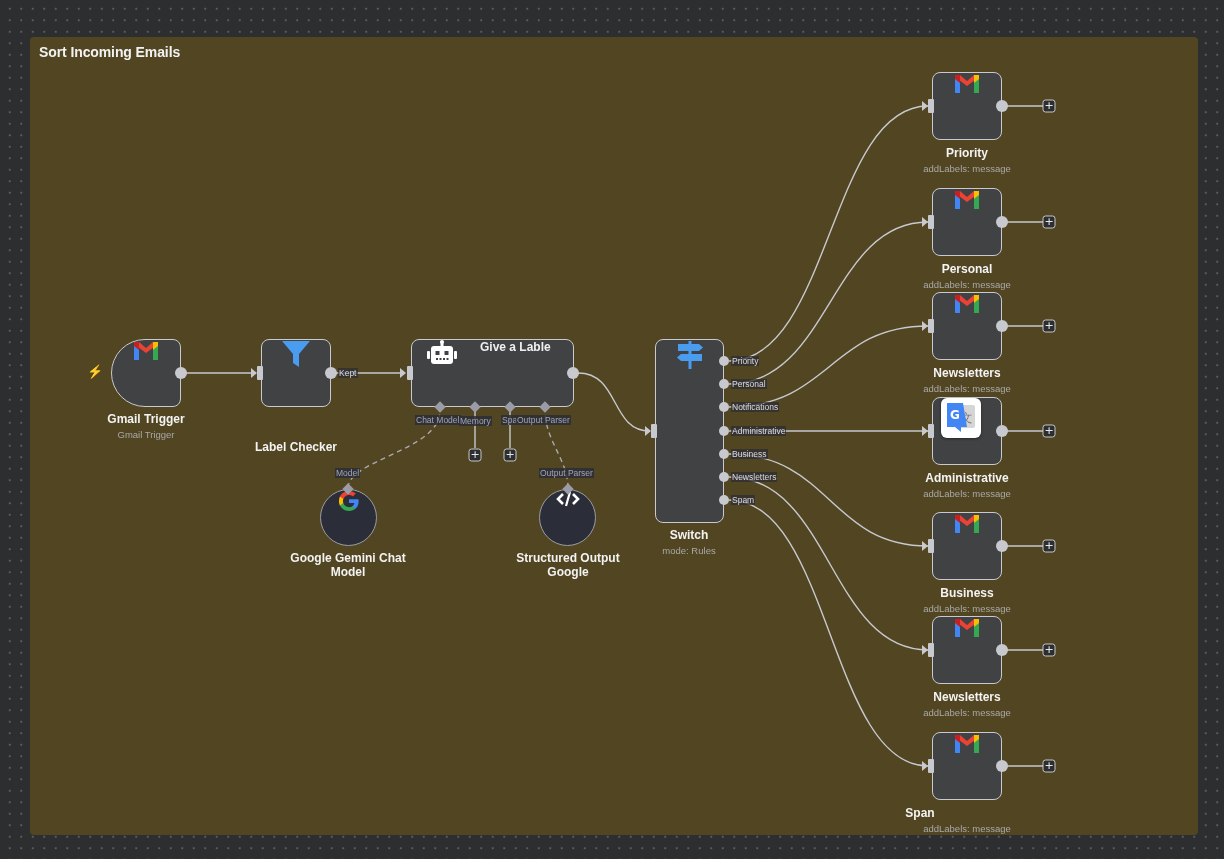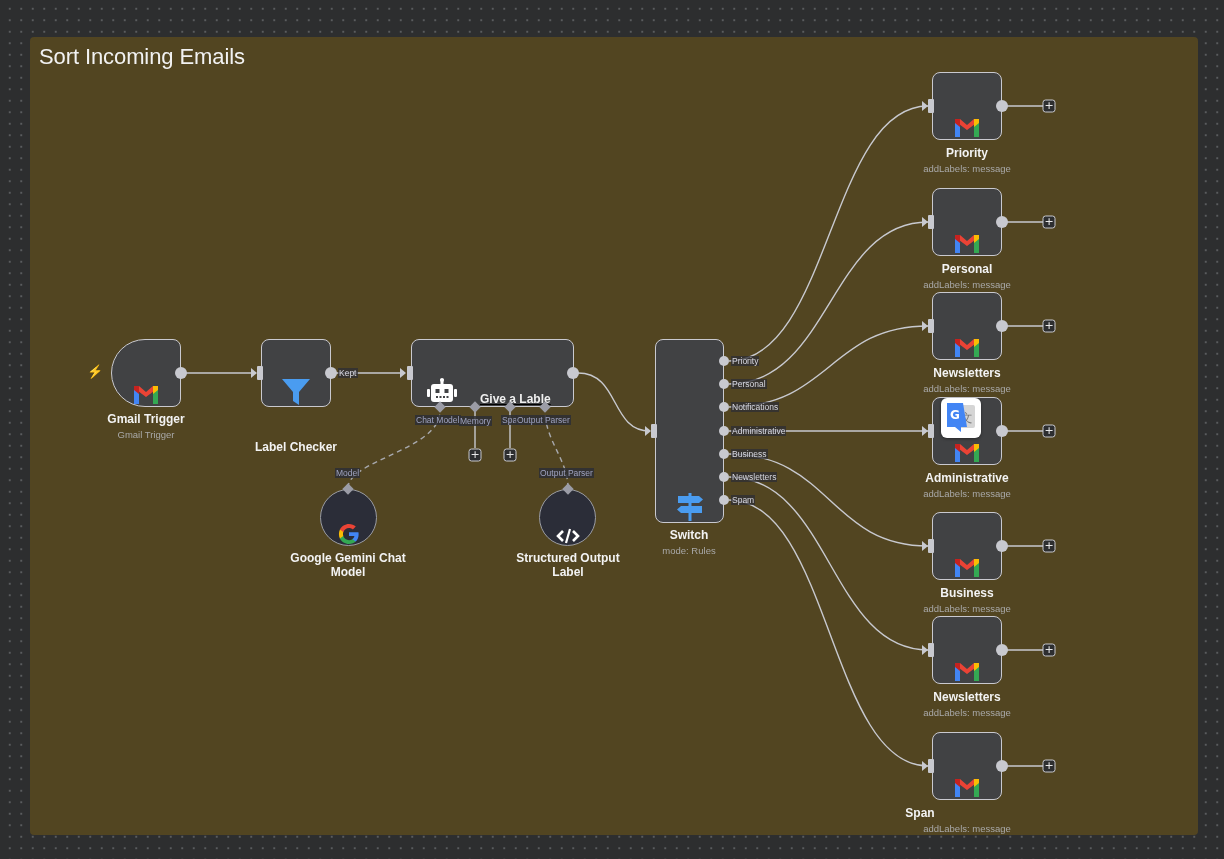--- a/index.html
+++ b/index.html
@@ -10,27 +10,27 @@
     background-size: 11.5px 11.5px;
     background-position: 4px 3px;
     font-family: "Liberation Sans", sans-serif;
   }
   .sticky {
     position: absolute; left: 30px; top: 37px; width: 1168px; height: 798px;
     background: #524521; border-radius: 4px;
   }
   .sticky-title {
     position: absolute; left: 39px; top: 44px; color: #f2f2f2;
-    font-weight: normal; font-size: 22px; letter-spacing: -0.1px; text-align: right;
+    font-weight: bold; font-size: 14px; letter-spacing: -0.1px; text-align: right;
   }
   svg.edges { position: absolute; left: 0; top: 0; width: 1224px; height: 859px; pointer-events: none; }
   .node {
     position: absolute; background: #414244; border: 1.5px solid #c9c9cf;
     border-radius: 8px; box-sizing: border-box;
-    display: flex; align-items: flex-end; justify-content: center; text-decoration: underline;
+    display: flex; align-items: flex-start; justify-content: center;
   }
   .node.trigger { border-radius: 34px 8px 8px 34px; }
   .node.circle { border-radius: 50%; background: #2b2d38; border-color: #9a9ca3; }
   .node-label {
     position: absolute; color: #f3f3f3; font-size: 12px; font-weight: bold;
     text-align: center; white-space: nowrap; transform: translateX(-50%);
   }
   .node-sub {
     position: absolute; color: #a9a9a9; font-size: 9.5px; text-align: center;
     white-space: nowrap; transform: translateX(-50%);
@@ -182,21 +182,21 @@
 <div class="sub-label" style="left:539px;top:468px;">Output Parser</div>
 <div class="node circle" style="left:539px;top:489px;width:57px;height:57px;">
   <svg width="24" height="18" viewBox="0 0 24 18">
     <path d="M7 4 L2 9 L7 14" stroke="#fff" stroke-width="2.6" fill="none"></path>
     <path d="M17 4 L22 9 L17 14" stroke="#fff" stroke-width="2.6" fill="none"></path>
     <path d="M14 2 L10 16" stroke="#fff" stroke-width="2.2"></path>
   </svg>
 </div>
 <div class="diamond" style="left:568px;top:489px;"></div>
 <div class="node-label" style="left:568px;top:551px;">Structured Output</div>
-<div class="node-label" style="left:568px;top:565px;">Label</div>
+<div class="node-label" style="left:568px;top:565px;">Google</div>
 
 <div class="node" style="left:655px;top:339px;width:69px;height:184px;">
   <svg width="28" height="30" viewBox="0 0 28 30">
     <rect x="12.5" y="1" width="3" height="28" fill="#4a9cf0"></rect>
     <path d="M2 4 L23 4 L27 7.5 L23 11 L2 11 Z" fill="#4a9cf0"></path>
     <path d="M26 14 L5 14 L1 17.5 L5 21 L26 21 Z" fill="#4a9cf0"></path>
   </svg>
 </div>
 <div class="handle-in" style="left:654px;top:431px;"></div>
 <div id="switch-outputs">

